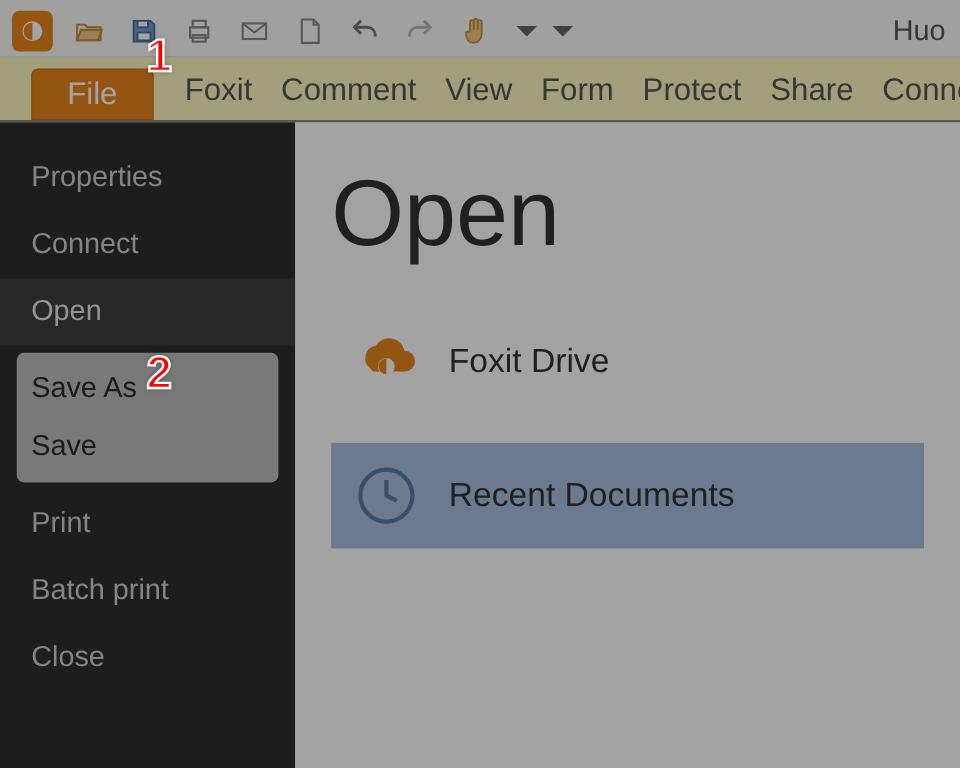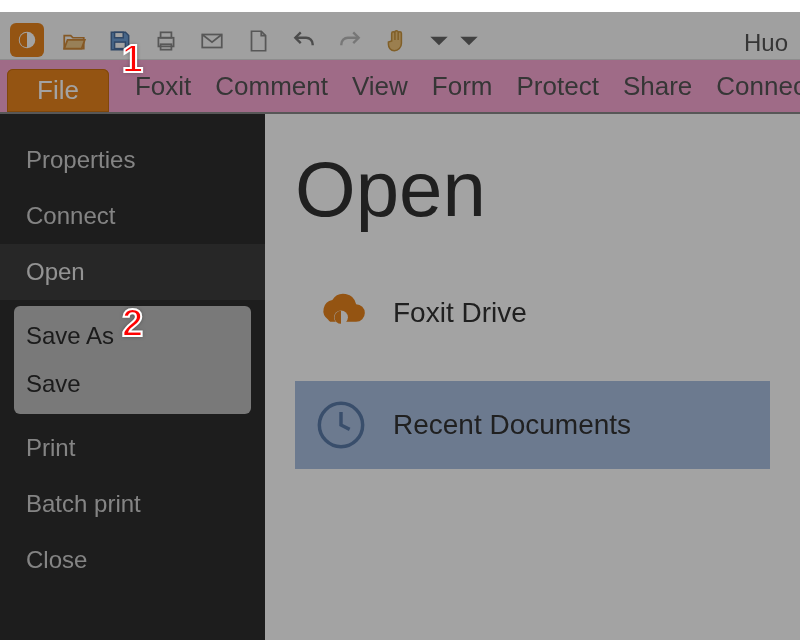--- a/index.html
+++ b/index.html
@@ -1,53 +1,53 @@
 <!DOCTYPE html>
 <html><head>
 <meta charset="utf-8">
 <style>
   * { box-sizing: border-box; margin: 0; padding: 0; }
   html, body { width: 800px; height: 640px; overflow: hidden; font-family: "Segoe UI", Tahoma, sans-serif; }
   .app { position: relative; width: 800px; height: 640px; background: #f6f6f6; }
 
   
   .qat {
-    display: flex; align-items: flex-end; gap: 14px;
+    display: flex; align-items: center; gap: 14px;
     padding: 6px 10px 2px 10px; height: 48px;
-    background: #fafafa; border-bottom: 1px solid #ddd; margin-top: 12px;
+    background: #fafafa; border-bottom: 1px solid #ddd;
   }
   .qat .icon-box { width: 32px; height: 32px; display: flex; align-items: center; justify-content: center; color: #777; }
   .qat svg { width: 26px; height: 26px; }
   .spacer { flex: 1; }
   .usr { color: #555; font-size: 24px; padding-right: 2px; }
 
   .app-icon {
     width: 34px; height: 34px; border-radius: 6px; background: #e8841d;
     display: flex; align-items: center; justify-content: center;
   }
   .app-icon svg { width: 22px; height: 22px; }
 
   
   .tabs {
-    display: flex; align-items: flex-end; height: 54px; padding: 6px 10px 0 7px;
-    background: #f9a8d4; border-bottom: 2px solid #888;
+    display: flex; align-items: flex-end; height: 54px; padding: 6px 10px 0 26px;
+    background: #fef9c3; border-bottom: 2px solid #888;
   }
   .tab {
     font-size: 26px; color: #555; padding: 4px 12px 10px 12px; cursor: default;
   }
   .tab.file {
     background: #e8841d; color: #fff; font-weight: 500;
     border-radius: 6px 6px 0 0; padding: 6px 30px; margin-right: 14px;
     box-shadow: 0 0 0 1px #c96f11 inset;
   }
 
   
   .main { display: flex; height: calc(640px - 48px - 54px); }
   .sidebar {
-    width: 265px; background: #2e2e2e; padding-top: 18px;
+    width: 246px; background: #2e2e2e; padding-top: 18px;
     display: flex; flex-direction: column;
   }
   .side-item {
     color: #cfcfcf; font-size: 24px; padding: 14px 26px;
   }
   .side-item.active { background: #3d3d3d; color: #e6e6e6; }
   .side-highlight {
     background: #bdbdbd; margin: 6px 14px; border-radius: 6px; padding: 6px 0;
   }
   .side-highlight .side-item { color: #2b2b2b; padding: 10px 12px; }

